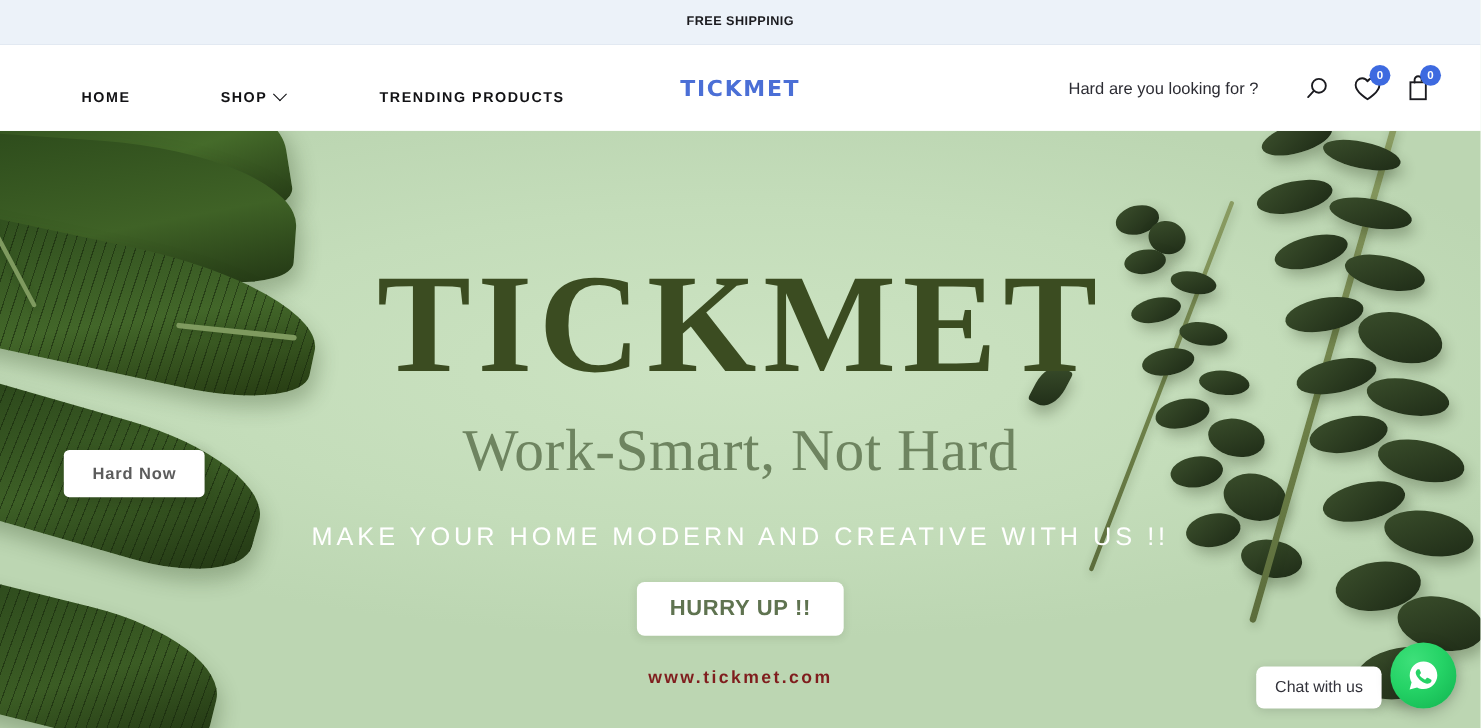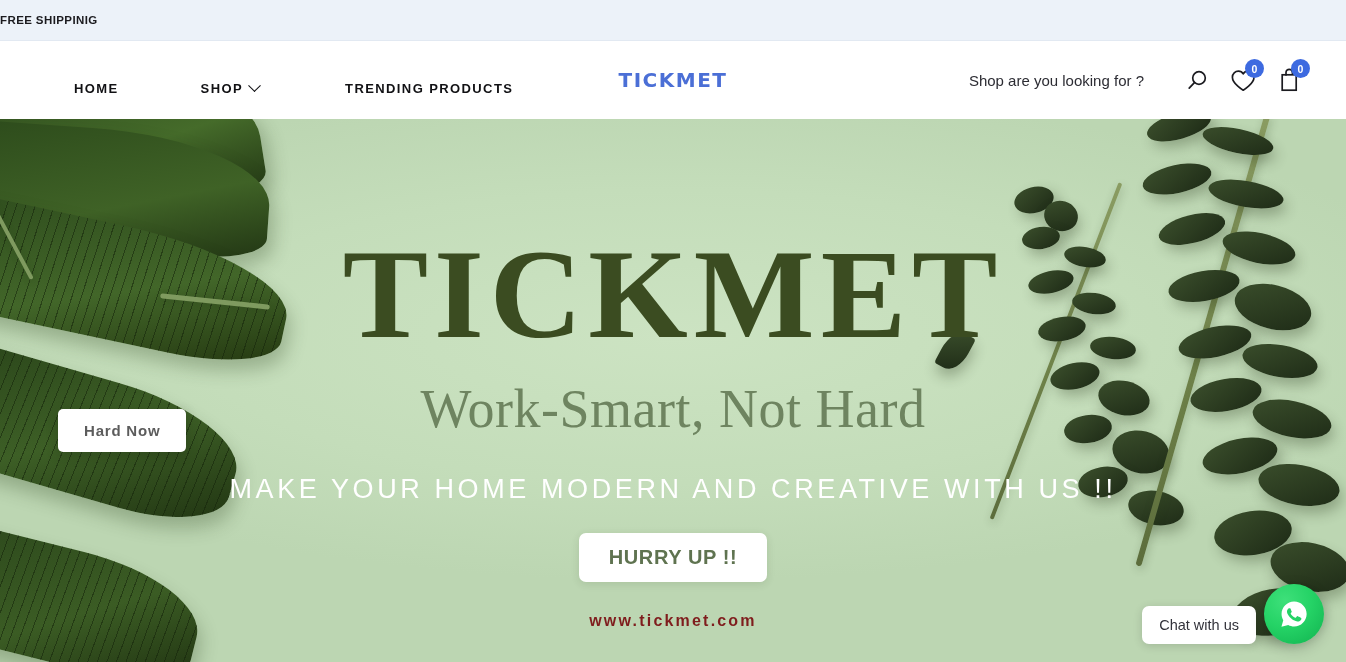--- a/index.html
+++ b/index.html
@@ -8,21 +8,21 @@
     width: 1346px; height: 662px;
     overflow: hidden;
     font-family: "Liberation Sans", sans-serif;
     background: #ffffff;
   }
 
   
   .announce-bar {
     height: 41px;
     background: #ecf2f9;
-    display: flex; align-items: center; justify-content: flex-start;
+    display: flex; align-items: center; justify-content: center;
     border-bottom: 1px solid #e2e9f2;
   }
   .announce-text {
     font-size: 11.5px;
     font-weight: 700;
     letter-spacing: 0.4px;
     color: #1b1b1f;
     font-family: "Liberation Sans", sans-serif;
   }
 
@@ -199,21 +199,21 @@
     margin-top: 22px;
     font-family: "Liberation Serif", "DejaVu Serif", serif;
     font-size: 54px;
     font-weight: 400;
     color: #6e8460;
     letter-spacing: 0.5px;
   }
   .hero-tagline {
     margin-top: 34px;
     font-family: "Liberation Sans", sans-serif;
-    font-size: 27px;
+    font-size: 23px;
     font-weight: 400;
     color: #ffffff;
     letter-spacing: 3.6px;
   }
   .hurry-btn {
     margin-top: 28px;
     pointer-events: auto;
     background: #ffffff;
     border: none;
     border-radius: 7px;
@@ -300,21 +300,21 @@
       <span>TRENDING PRODUCTS</span>
     </div>
   </nav>
 
   <div class="logo-wrap">
     <span class="logo-text">TICKMET</span>
   </div>
 
   <div class="nav-right">
 
-    <span class="search-placeholder">Shop are you looking for ?</span>
+    <span class="search-placeholder">Hard are you looking for ?</span>
 
     <div class="icon-btn">
       <svg width="25" height="25" viewBox="0 0 25 25">
         <circle cx="14" cy="10" r="6.3" fill="none" stroke="#1b1b20" stroke-width="1.7"></circle>
         <line x1="9.4" y1="14.6" x2="4.2" y2="20.2" stroke="#1b1b20" stroke-width="1.7" stroke-linecap="round"></line>
       </svg>
     </div>
 
     <div class="icon-btn">
       <svg width="27" height="25" viewBox="0 0 27 25">

